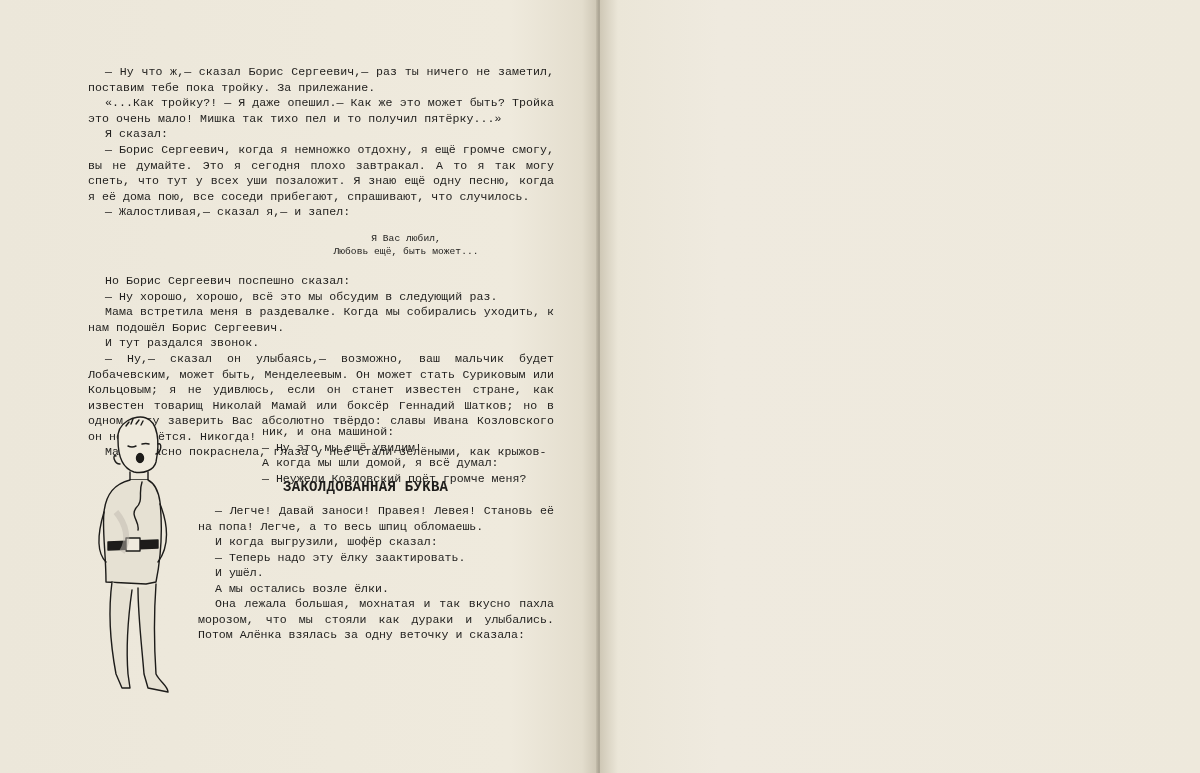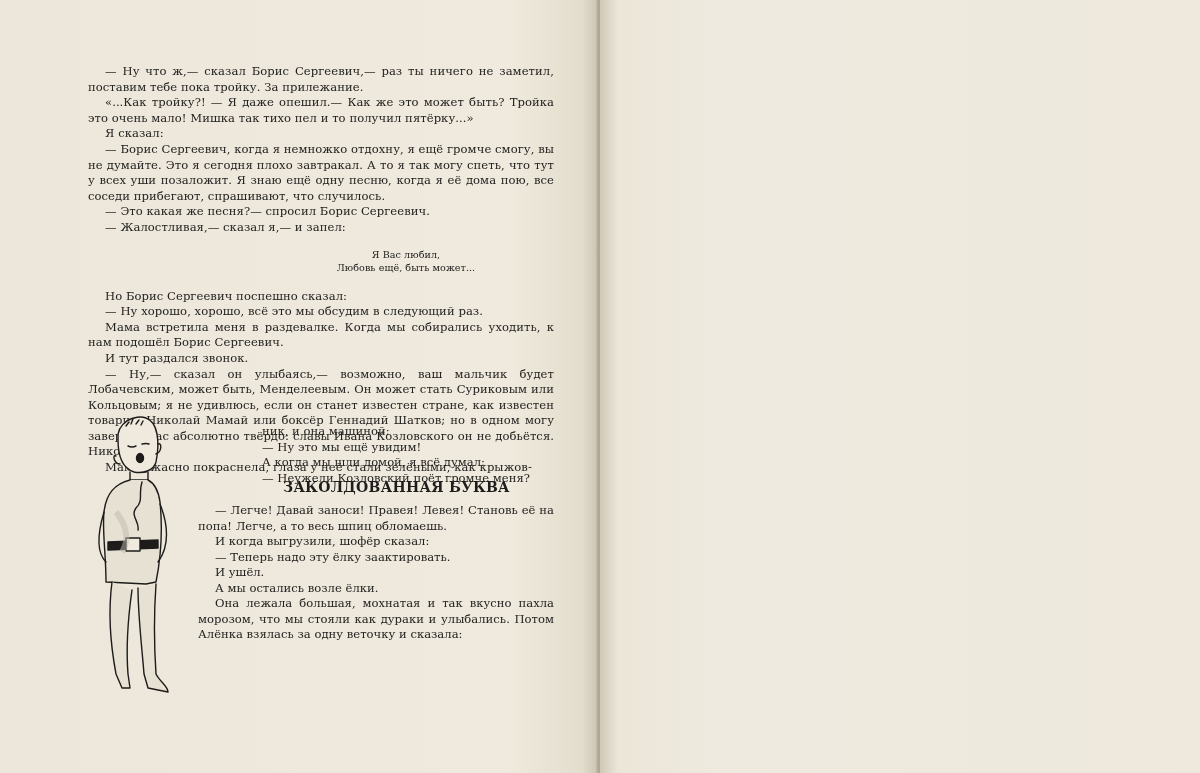--- a/index.html
+++ b/index.html
@@ -1,18 +1,18 @@
 <!DOCTYPE html>
 <html><head>
 <meta charset="utf-8">
 <style>
   html, body { margin:0; padding:0; }
   body { width:1200px; height:773px; overflow:hidden; background:#e9e4d6; position:relative; font-family:"DejaVu Serif", serif; }
   .page { position:absolute; top:0; height:773px; }
-  .page-left { left:0; width:600px; background:linear-gradient(to right,#ece7da 0%,#efeadd 85%,#e3ddcd 97%,#c9c2b0 100%); }
+  .page-left { left:0; width:600px; background:linear-gradient(to right,#ece7da 0%,#efeadd 85%,#e3ddcd 97%,#c9c2b0 100%);font-family:Liberation Mono, monospace; }
   .page-right { left:600px; width:600px; background:linear-gradient(to right,#cfc8b6 0%,#ebe6d8 3%,#efeadf 20%,#eee9dc 100%); }
   .gutter { position:absolute; left:596px; top:0; width:6px; height:773px; background:linear-gradient(to right,#bdb6a4,#8e8878,#bdb6a4); opacity:.55; }
   .text-block { position:absolute; left:88px; top:64px; width:466px; font-size:11.6px; line-height:15.6px; color:#232220; letter-spacing:.05px; }
   .p { margin:0; text-align:justify; text-align-last:left; }
   .ind { text-indent:17px; }
   .poem { margin:12px 0 14px 170px; font-size:9.6px; line-height:13.5px;text-align:center; }
   .poem div { margin:0; }
   .aside { position:absolute; left:262px; width:292px; font-size:11.6px; line-height:15.6px; color:#232220; }
   .title { position:absolute; left:283px; top:479px; font-weight:bold; font-size:14px; letter-spacing:.3px; color:#1e1d1b; }
   .story { position:absolute; left:198px; top:503px; width:356px; font-size:11.6px; line-height:15.5px; color:#232220; }
@@ -20,21 +20,20 @@
 </style>
 </head>
 <body>
 
 <div class="page page-left">
   <div class="text-block">
     <p class="p ind">— Ну что ж,— сказал Борис Сергеевич,— раз ты ничего не заметил, поставим тебе пока тройку. За прилежание.</p>
     <p class="p ind">«...Как тройку?! — Я даже опешил.— Как же это может быть? Тройка это очень мало! Мишка так тихо пел и то получил пятёрку...»</p>
     <p class="p ind">Я сказал:</p>
     <p class="p ind">— Борис Сергеевич, когда я немножко отдохну, я ещё громче смогу, вы не думайте. Это я сегодня плохо завтракал. А то я так могу спеть, что тут у всех уши позаложит. Я знаю ещё одну песню, когда я её дома пою, все соседи прибегают, спрашивают, что случилось.</p>
-    <p class="p ind">— Это какая же песня?— спросил Борис Сергеевич.</p>
     <p class="p ind">— Жалостливая,— сказал я,— и запел:</p>
     <div class="poem">
       <div>Я Вас любил,</div>
       <div>Любовь ещё, быть может...</div>
     </div>
     <p class="p ind">Но Борис Сергеевич поспешно сказал:</p>
     <p class="p ind">— Ну хорошо, хорошо, всё это мы обсудим в следующий раз.</p>
     <p class="p ind">Мама встретила меня в раздевалке. Когда мы собирались уходить, к нам подошёл Борис Сергеевич.</p>
     <p class="p ind">И тут раздался звонок.</p>
     <p class="p ind">— Ну,— сказал он улыбаясь,— возможно, ваш мальчик будет Лобачевским, может быть, Менделеевым. Он может стать Суриковым или Кольцовым; я не удивлюсь, если он станет известен стране, как известен товарищ Николай Мамай или боксёр Геннадий Шатков; но в одном могу заверить Вас абсолютно твёрдо: славы Ивана Козловского он не добьётся. Никогда!</p>

